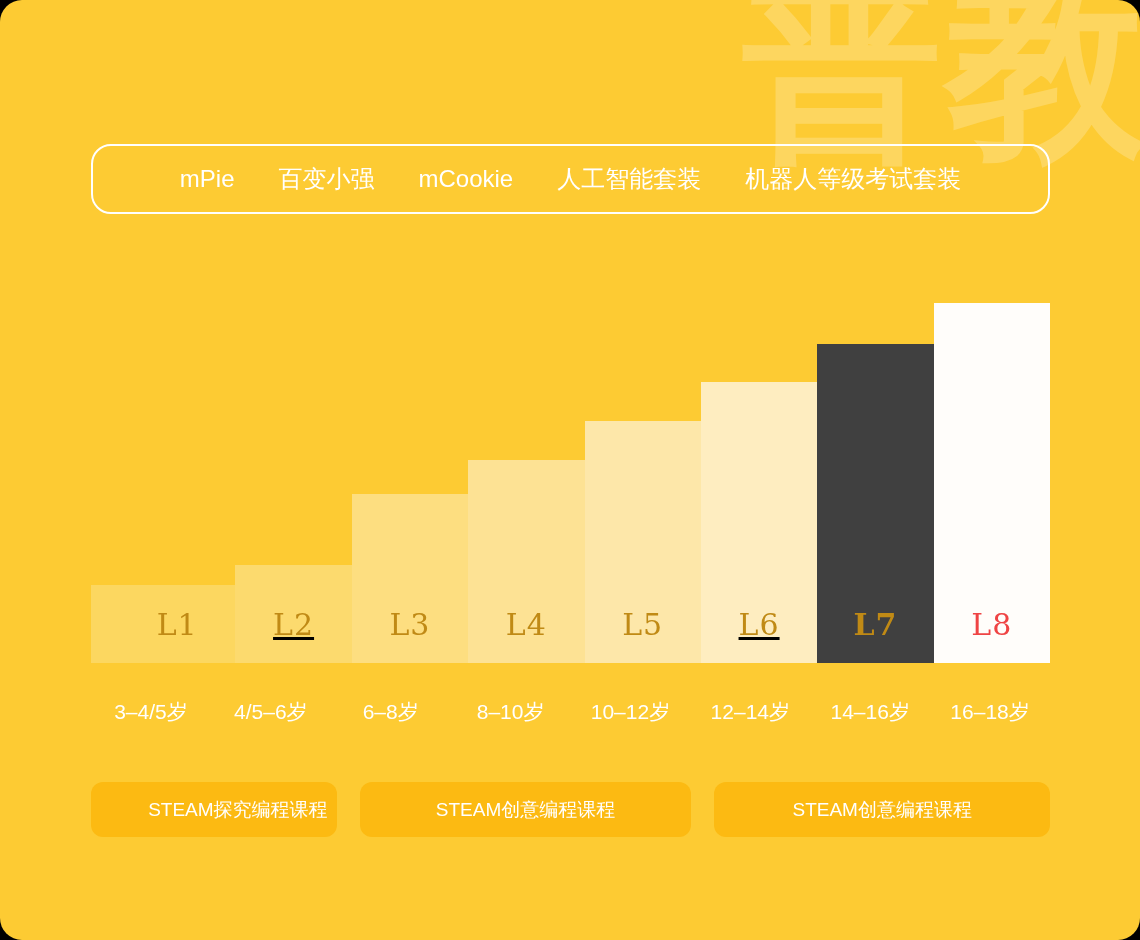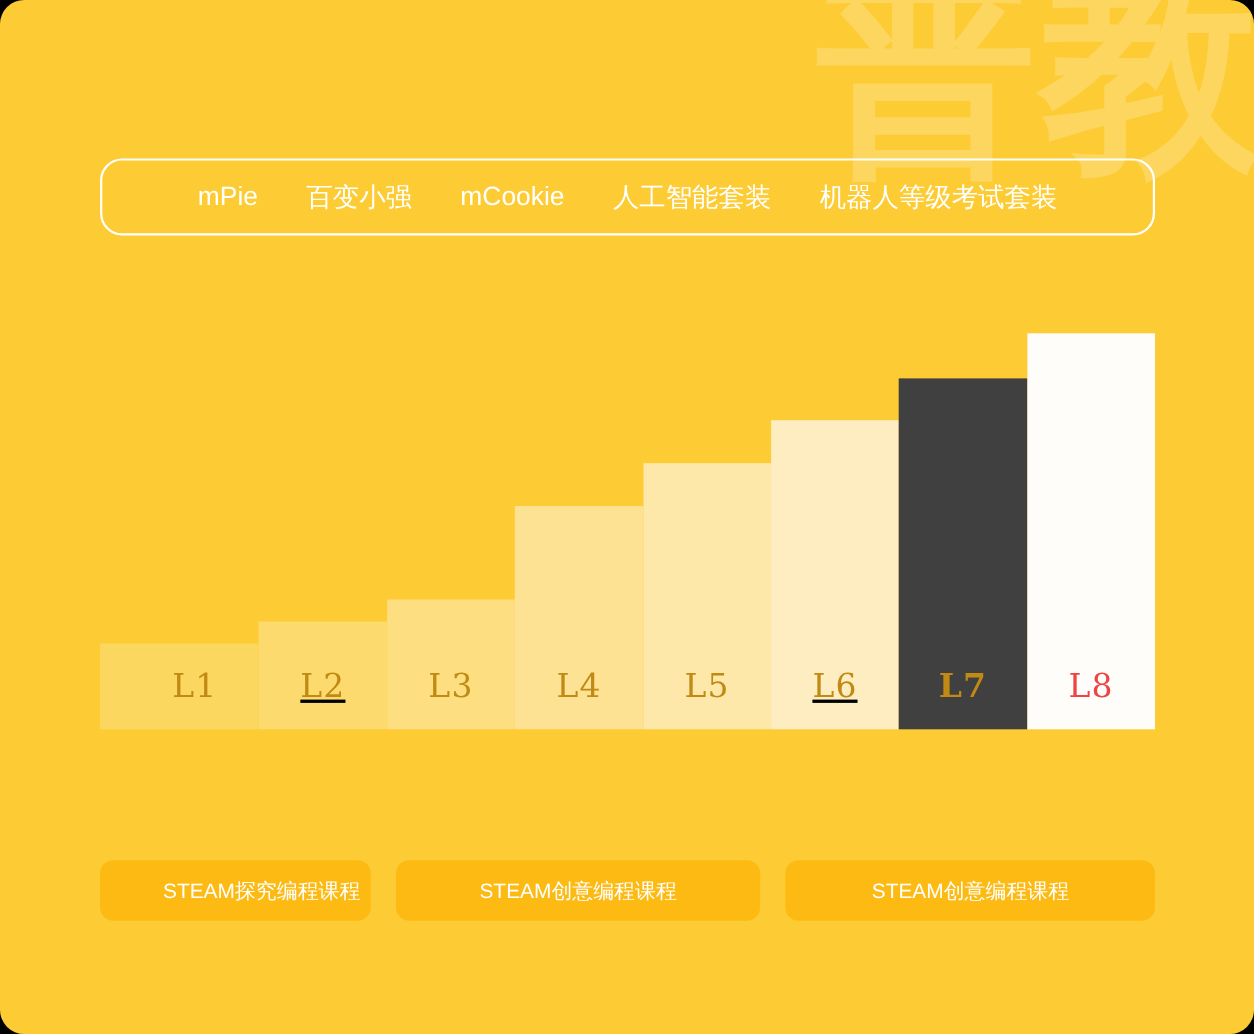--- a/index.html
+++ b/index.html
@@ -146,40 +146,50 @@
     <div class="tab cn">机器人等级考试套装</div>
   </div>
 
   <div class="chart">
     <div class="bar" style="height: 78px; background: rgb(252, 215, 96); padding-left: 28px;">
       <span class="bar-label" style="color: rgb(192, 138, 21);">L1</span>
     </div>
     <div class="bar" style="height: 98px; background: rgb(252, 218, 110); text-decoration: underline;">
       <span class="bar-label" style="color: rgb(192, 138, 21);">L2</span>
     </div>
-    <div class="bar" style="height: 118px; background: rgb(253, 222, 128);">
+    <div class="bar" style="height: 169px; background: rgb(253, 222, 128);">
       <span class="bar-label" style="color: rgb(192, 138, 21);">L3</span>
     </div>
     <div class="bar" style="height: 203px; background: rgb(253, 226, 148);">
       <span class="bar-label" style="color: rgb(192, 138, 21);">L4</span>
     </div>
     <div class="bar" style="height: 242px; background: rgb(253, 231, 169);">
       <span class="bar-label" style="color: rgb(192, 138, 21);">L5</span>
     </div>
     <div class="bar" style="height: 281px; background: rgb(254, 237, 192); text-decoration: underline;">
       <span class="bar-label" style="color: rgb(192, 138, 21);">L6</span>
     </div>
     <div class="bar" style="height: 319px; background: #404040; font-weight: bold;">
       <span class="bar-label" style="color: rgb(192, 138, 21);">L7</span>
     </div>
     <div class="bar" style="height: 360px; background: rgb(255, 253, 250);">
       <span class="bar-label" style="color: #ef4444;">L8</span>
     </div>
   </div>
 
+  <div class="ages">
+    <div class="age">3–4/5岁</div>
+    <div class="age">4/5–6岁</div>
+    <div class="age">6–8岁</div>
+    <div class="age">8–10岁</div>
+    <div class="age">10–12岁</div>
+    <div class="age">12–14岁</div>
+    <div class="age">14–16岁</div>
+    <div class="age">16–18岁</div>
+  </div>
 
   <div class="courses">
     <div class="course w1" style="background: rgb(252, 186, 18);">STEAM探究编程课程</div>
     <div class="course w2" style="background: rgb(252, 186, 18);">STEAM创意编程课程</div>
     <div class="course w3" style="background: rgb(252, 186, 18);">STEAM创意编程课程</div>
   </div>
 
 </div>
 
 </body></html>

